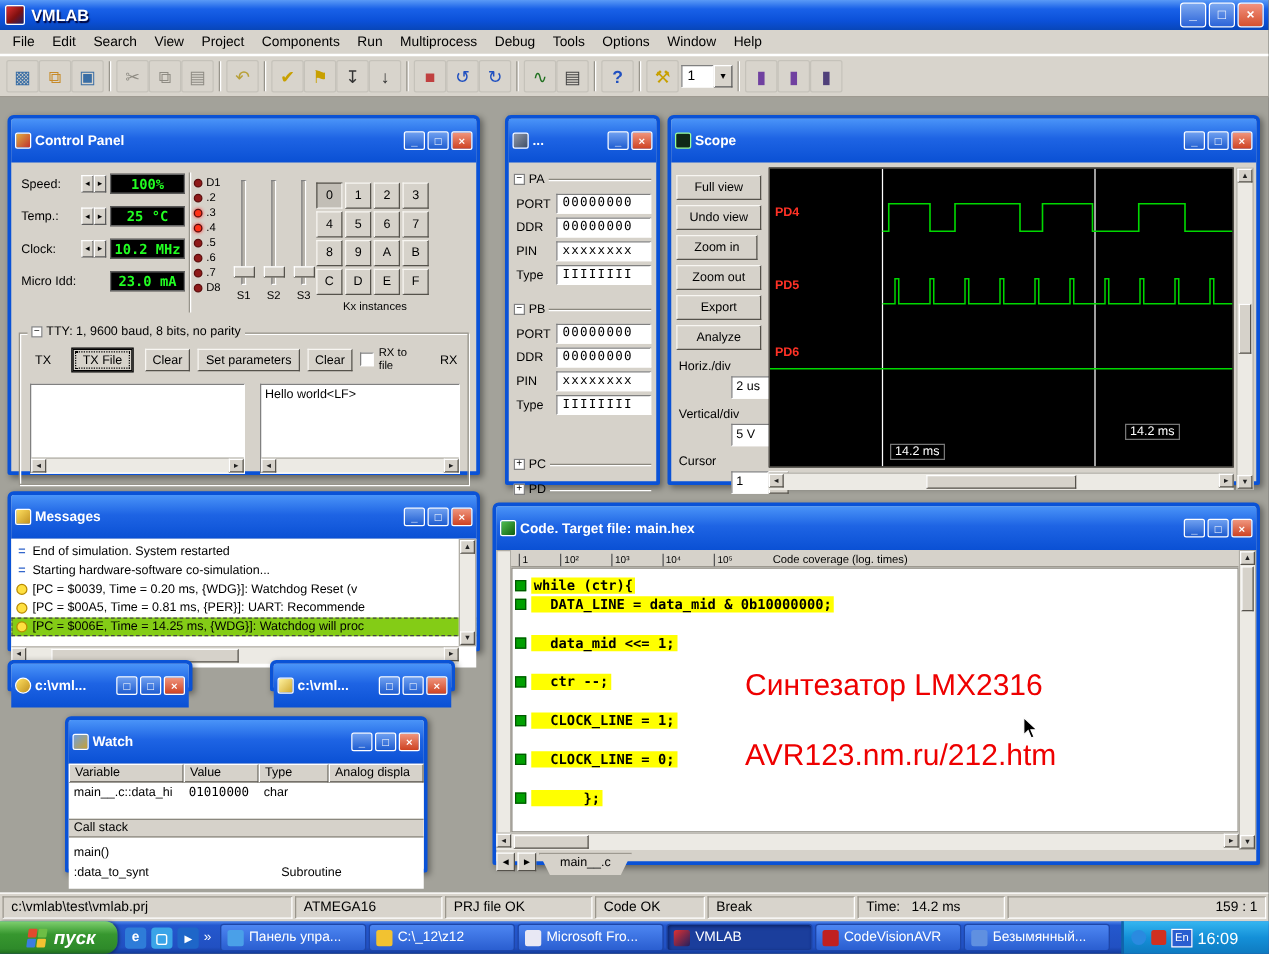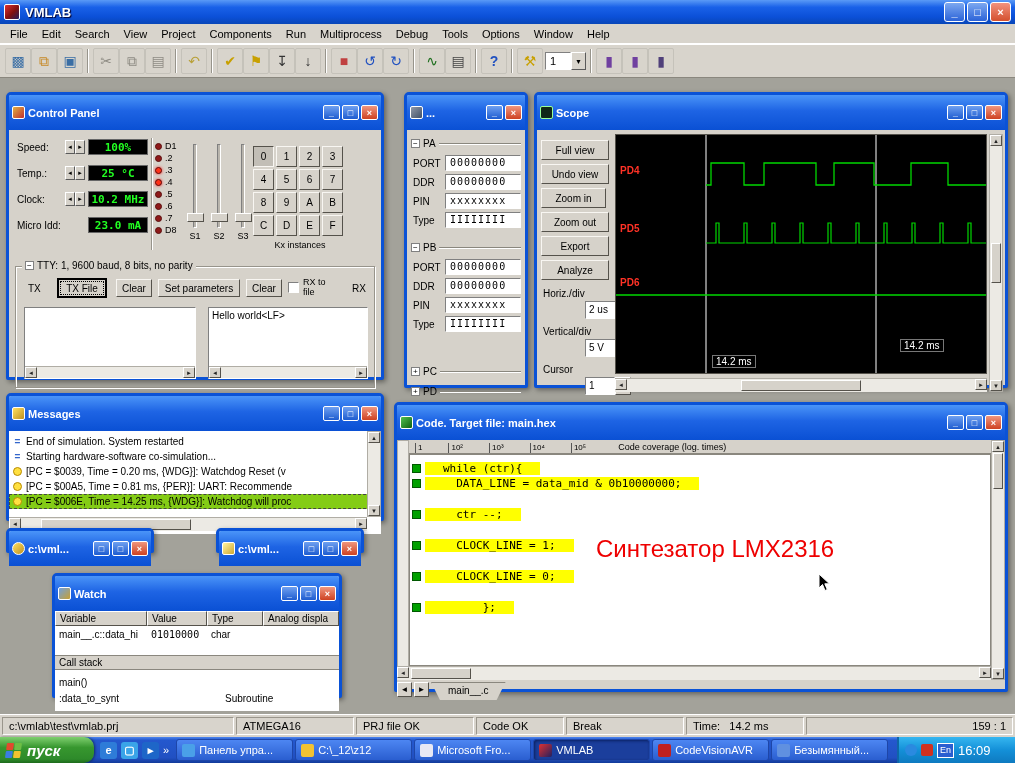--- a/index.html
+++ b/index.html
@@ -99,40 +99,40 @@
   .bulb { width:9px; height:9px; border-radius:50%; background:#FFE040; border:1px solid #B88A00; flex:0 0 9px; }
   .info-eq { color:#3366CC; font-weight:bold; font-size:10px; width:9px; text-align:center; flex:0 0 9px; }
 
   
   .ruler { position:absolute; left:12px; top:0; width:582px; height:14px; background:#D6D2CA; border-bottom:1px solid #8A877E; display:flex; align-items:flex-end; font-size:8px; }
   .ruler span.tick { border-left:1px solid #555; padding:0 2px 1px 2px; margin-left:24px; }
   .ruler .cap { margin-left:30px; font-size:9px; padding-bottom:1px; }
   .code-area { position:absolute; left:12px; top:14px; width:582px; height:212px; background:#fff; border:1px solid #8A877E; overflow:hidden; }
   .cl { display:flex; align-items:center; height:15px; margin-left:2px; }
   .cl .bp { width:9px; height:9px; background:#00A000; border:1px solid #005800; margin-right:4px; flex:0 0 9px; }
-  .cl .ct { background:#FFFF00; color:#000; font-family:"DejaVu Sans Mono",monospace; font-size:11px; font-weight:normal; white-space:pre; padding:0 18px; }
+  .cl .ct { background:#FFFF00; color:#000; font-family:"DejaVu Sans Mono",monospace; font-size:11px; font-weight:bold; white-space:pre; padding:0 2px; }
   .cl:nth-child(1) { margin-top:6px; }
   .cl:nth-child(n+3) { margin-top:16px; }
   .overlay-red { position:absolute; color:#EE0000; font-size:24px; white-space:nowrap; }
   .tabbar { position:absolute; left:0; top:240px; width:594px; height:25px; display:flex; align-items:flex-start; gap:2px; padding-top:2px; }
   .tab { clip-path:polygon(0 0,100% 0,88% 95%,12% 95%); background:#D6D2CA; border:1px solid #8A877E; padding:2px 16px 4px 16px; font-size:10px; }
   .navbtn { width:15px; height:15px; background:#D6D2CA; border:1px solid; border-color:#fff #55524B #55524B #fff; font-size:8px; display:flex; align-items:center; justify-content:center; }
 
   
   .wh-cell { position:absolute; top:0; height:15px; background:#D6D2CA; border:1px solid; border-color:#fff #55524B #55524B #fff; font-size:10px; padding:1px 4px; white-space:nowrap; overflow:hidden; }
   .wrow { position:absolute; font-size:10px; white-space:nowrap; }
 
   
   .statusbar { position:absolute; left:0; top:714px; width:1015px; height:23px; background:#D8D4CC; display:flex; gap:2px; padding:2px; border-top:1px solid #fff; }
   .scell { border:1px solid; border-color:#9A968C #fff #fff #9A968C; padding:2px 6px; font-size:11px; white-space:pre; overflow:hidden; }
 
   
   .taskbar { position:absolute; left:0; top:737px; width:1015px; height:26px;
     background:linear-gradient(180deg,#4E86EE 0%,#2458CE 12%,#2150C2 80%,#123A9A 100%); display:flex; align-items:center; }
-  .startbtn { height:26px; width:94px; display:flex; align-items:center; gap:6px; padding-left:6px;
+  .startbtn { height:26px; width:94px; display:flex; align-items:center; gap:6px; padding-left:22px;
     background:linear-gradient(180deg,#7FD06F 0%,#37972F 40%,#2E8A2A 85%,#1E6A1C 100%); border-radius:0 10px 10px 0;
     color:#fff; font-weight:bold; font-style:italic; font-size:15px; box-shadow:1px 0 3px rgba(0,0,0,.5); }
   .winlogo { display:grid; grid-template-columns:7px 7px; grid-auto-rows:7px; gap:1px; transform:skewX(-8deg); }
   .winlogo i { border-radius:1px; }
   .ql { display:flex; align-items:center; gap:4px; padding:0 6px; }
   .qlicon { width:17px; height:17px; border-radius:3px; display:flex; align-items:center; justify-content:center; color:#fff; font-size:11px; font-weight:bold; }
   .task { height:22px; flex:0 0 117px; margin:0 1px; background:linear-gradient(#4D86F2,#2A5ED0); border:1px solid #1E46A8; border-radius:3px;
     color:#fff; font-size:11px; display:flex; align-items:center; gap:4px; padding:0 5px; white-space:nowrap; overflow:hidden; }
   .task.active { background:#1B3E9C; box-shadow:inset 1px 1px 3px #0A2060; }
   .task i { width:13px; height:13px; flex:0 0 13px; border-radius:2px; }
@@ -570,35 +570,40 @@
           <div class="cl">
               <span class="bp"></span>
               <span class="ct">while (ctr){</span>
             </div>
           <div class="cl">
               <span class="bp"></span>
               <span class="ct">  DATA_LINE = data_mid &amp; 0b10000000;</span>
             </div>
           <div class="cl">
               <span class="bp"></span>
+              <span class="ct">  data_mid &lt;&lt;= 1;</span>
+            </div>
+          <div class="cl">
+              <span class="bp"></span>
               <span class="ct">  ctr --;</span>
             </div>
           <div class="cl">
               <span class="bp"></span>
               <span class="ct">  CLOCK_LINE = 1;</span>
             </div>
           <div class="cl">
               <span class="bp"></span>
               <span class="ct">  CLOCK_LINE = 0;</span>
             </div>
           <div class="cl">
               <span class="bp"></span>
               <span class="ct">      };</span>
             </div>
           <span class="overlay-red" style="left:186px;top:80px">Синтезатор  LMX2316</span>
+          <span class="overlay-red" style="left:186px;top:136px">AVR123.nm.ru/212.htm</span>
           <svg style="position:absolute;left:408px;top:118px" width="13" height="19">
             <path d="M1,1 L1,15 L4.5,11.5 L7,17.5 L9.3,16.5 L6.8,10.8 L11.5,10.8 Z" fill="#000" stroke="#fff" stroke-width="1"></path>
           </svg>
         </div>
         <div class="vscroll" style="left:594px;top:0;width:14px;height:240px">
           <span class="sba">▲</span>
           <span class="sthumb2" style="height:36px;margin:1px;margin-bottom:auto"></span>
           <span class="sba">▼</span>
         </div>
         <div class="hscroll" style="left:0;top:226px;width:594px;height:14px;bottom:auto">

